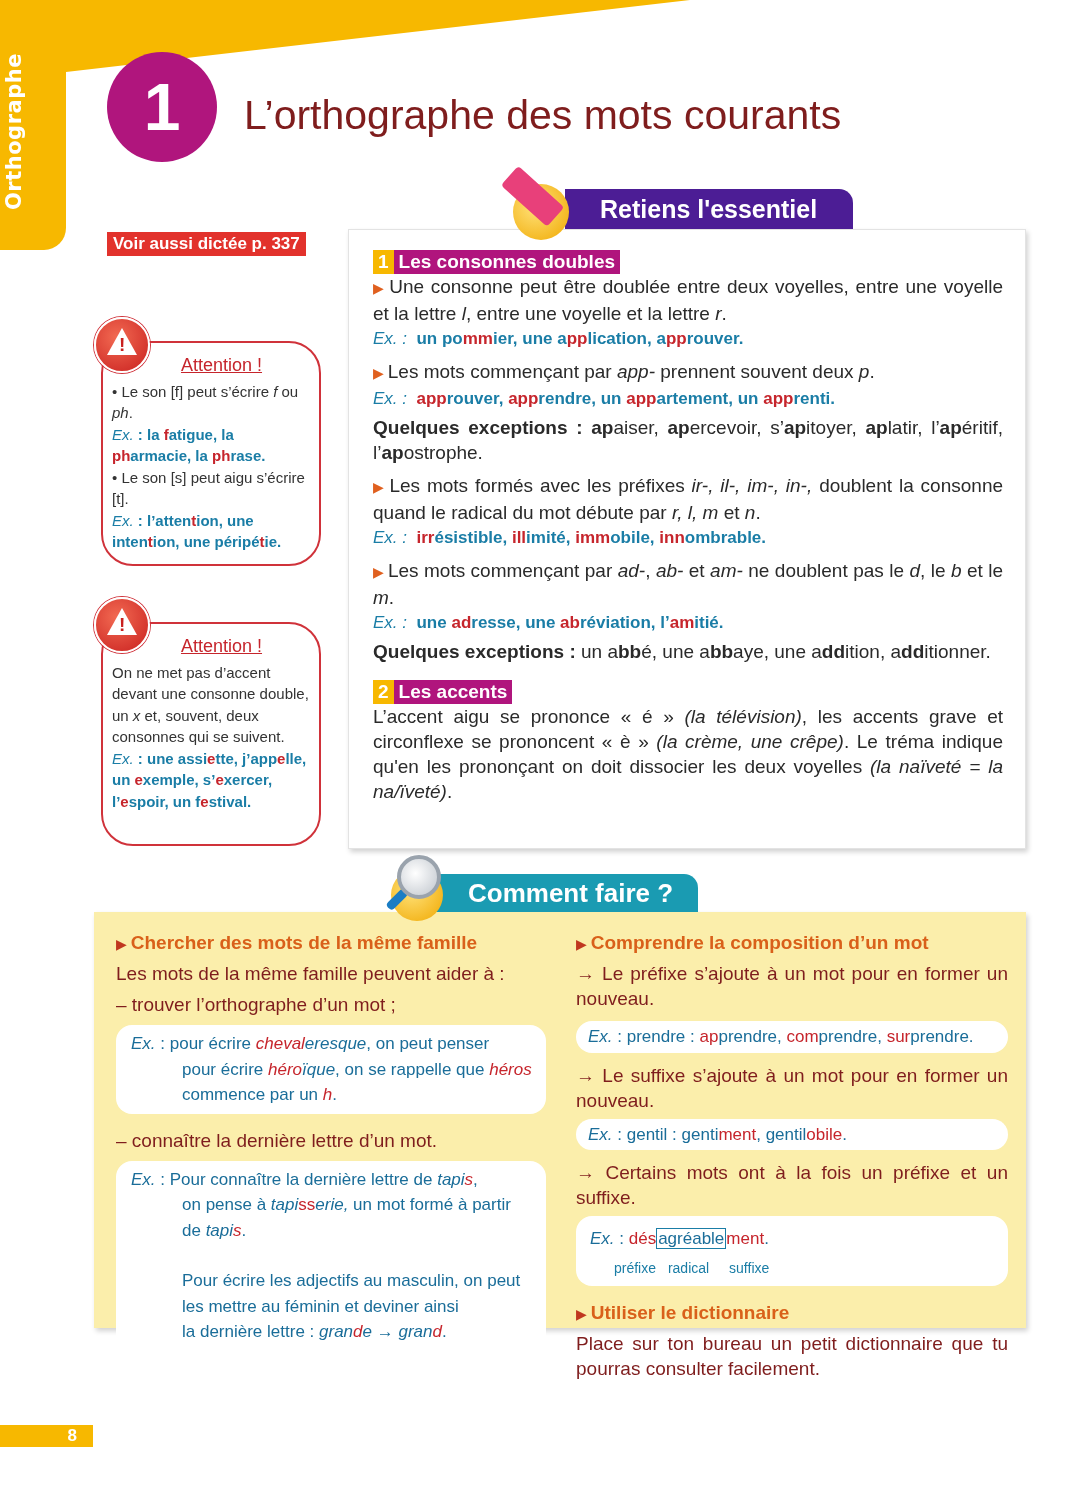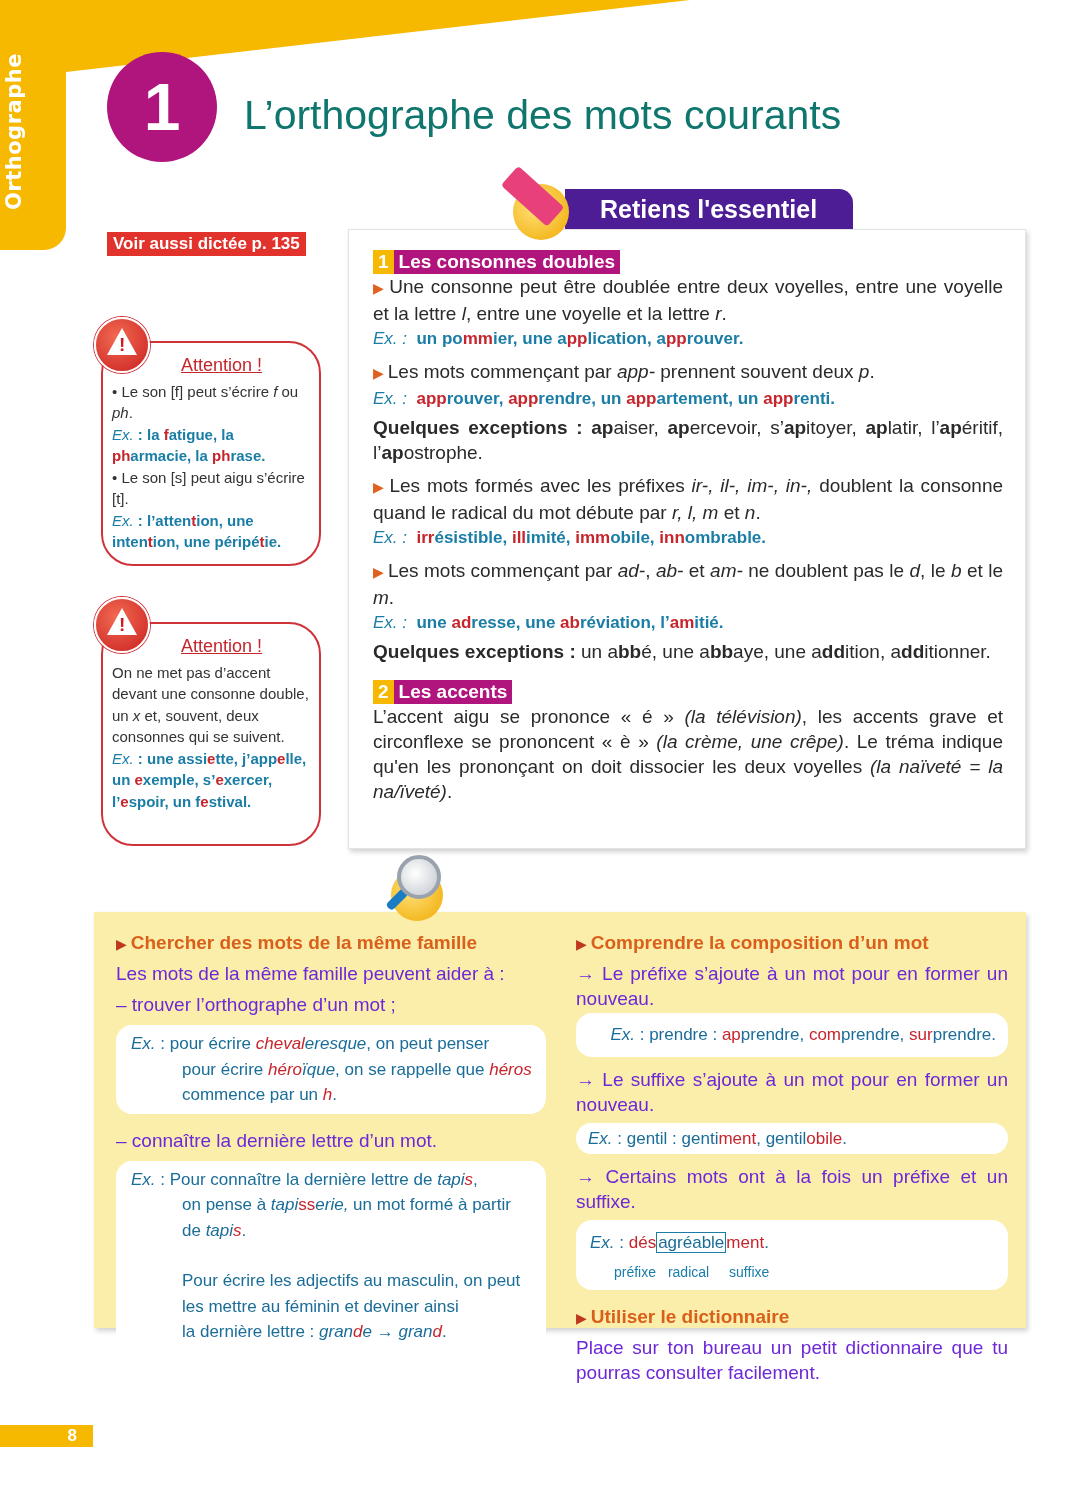--- a/index.html
+++ b/index.html
@@ -4,21 +4,21 @@
 <style>
   * { box-sizing: border-box; margin: 0; padding: 0; }
   body { width: 1083px; height: 1500px; background: #ffffff; position: relative; overflow: hidden;
          font-family: "Liberation Sans", "DejaVu Sans", sans-serif; color: #2a2a2a; }
   .topband { position: absolute; left: 0; top: 0; width: 1083px; height: 90px; }
   .sidetab { position: absolute; left: 0; top: 40px; width: 66px; height: 210px; background: #f7b800; border-radius: 0 0 22px 0; }
   .sidetab-label { position: absolute; left: 2px; top: 210px; transform: rotate(-90deg); transform-origin: 0 0; width: 150px;
                    color: #fff; font-weight: bold; font-size: 21px; letter-spacing: 0.5px; font-family: "DejaVu Sans", sans-serif; }
   .chapnum { position: absolute; left: 107px; top: 52px; width: 110px; height: 110px; border-radius: 50%; background: #b0157d;
              color: #fff; font-size: 66px; font-weight: bold; display: flex; align-items: center; justify-content: center; }
-  .title { position: absolute; left: 244px; top: 92px; font-size: 41px; color: #0f766e; }
+  .title { position: absolute; left: 244px; top: 92px; font-size: 41px; color: #7f1d1d; }
   .voir { position: absolute; left: 107px; top: 232px; background: #e2322c; color: #fff; font-weight: bold; font-size: 17px; padding: 2px 6px; }
 
   .retiens-head { position: absolute; left: 505px; top: 170px; width: 360px; height: 62px; }
   .retiens-bar { position: absolute; left: 60px; top: 19px; width: 288px; height: 40px; background: #4c1d95; border-radius: 0 14px 0 0;
                  color: #fff; font-size: 25px; font-weight: bold; padding-left: 35px; line-height: 40px; }
   .marker-circle { position: absolute; left: 8px; top: 14px; width: 56px; height: 56px; border-radius: 50%; background: radial-gradient(circle at 40% 40%, #ffe27a, #f0a800); }
   .marker { position: absolute; left: 4px; top: 0; width: 62px; height: 26px; background: #e8407a; transform: rotate(42deg); transform-origin: 10px 10px; border-radius: 4px; }
 
   .essentiel { position: absolute; left: 348px; top: 229px; width: 678px; height: 620px; background: #fff; border: 1px solid #e3e3e3;
                box-shadow: 2px 3px 5px rgba(0,0,0,0.18); padding: 20px 22px 0 24px; }
@@ -45,39 +45,39 @@
   .mag-circle { position: absolute; left: 8px; top: 14px; width: 52px; height: 52px; border-radius: 50%; background: radial-gradient(circle at 40% 40%, #ffe27a, #f0a800); }
   .mag-lens { position: absolute; left: 14px; top: 0; width: 44px; height: 44px; border-radius: 50%; background: radial-gradient(circle at 40% 40%, #ffffff, #bfc5cc); border: 4px solid #9aa3ad; }
   .mag-handle { position: absolute; left: 2px; top: 40px; width: 24px; height: 9px; background: #1a7dc4; transform: rotate(-45deg); border-radius: 4px; }
 
   .comment { position: absolute; left: 94px; top: 912px; width: 932px; height: 416px; background: #fbeeab; box-shadow: 2px 3px 5px rgba(0,0,0,0.18); }
   .col { position: absolute; top: 18px; }
   .col-left { left: 22px; width: 430px; }
   .col-right { left: 482px; width: 432px; }
   .h-or { color: #d9601a; font-weight: bold; font-size: 19px; line-height: 26px; }
   .h-or .tri { color: #c0371f; }
-  .cp { font-size: 19px; line-height: 25px; color: #6d28d9; text-align: justify; }
+  .cp { font-size: 19px; line-height: 25px; color: #7f1d1d; text-align: justify; }
   .wbox { background: #fff; border-radius: 16px; color: #1a6d99; font-size: 17px; line-height: 25.5px; }
   .wbox .lbl { font-style: italic; }
   .ind { padding-left: 51px; }
 
   .pagenum { position: absolute; left: 0; top: 1425px; width: 93px; height: 22px; background: #f7b800; color: #fff; font-weight: bold; font-size: 17px; text-align: right; padding-right: 16px; line-height: 22px; }
 </style>
 </head>
 <body>
 
 <svg class="topband" viewBox="0 0 1083 90" preserveAspectRatio="none">
   <polygon points="0,0 690,0 66,72 0,78" fill="#f7b800"></polygon>
 </svg>
 <div class="sidetab"></div>
 <div class="sidetab-label">Orthographe</div>
 
 <div class="chapnum">1</div>
 <div class="title">L’orthographe des mots courants</div>
-<div class="voir">Voir aussi dictée p. 135</div>
+<div class="voir">Voir aussi dictée p. 337</div>
 
 <div class="attn" style="top:341px; height:225px;">
   <div class="attn-title">Attention !</div>
   <div>• <span>Le son [f] peut s’écrire</span> <i>f</i> <span>ou</span> <i>ph</i>.</div>
   <div class="blue bold"><i style="font-weight:normal">Ex.</i> : <span><span>la </span><span class="red">f</span><span>atigue, la </span><span class="red">ph</span><span>armacie, la </span><span class="red">ph</span><span>rase.</span></span></div>
   <div>• <span>Le son [s] peut aigu s’écrire [t].</span></div>
   <div class="blue bold"><i style="font-weight:normal">Ex.</i> : <span><span>l’atten</span><span class="red">t</span><span>ion, une inten</span><span class="red">t</span><span>ion, une péripé</span><span class="red">t</span><span>ie.</span></span></div>
 </div>
 <div class="attn-icon" style="left:94px; top:317px;">
     <div class="triangle"></div>
@@ -139,36 +139,37 @@
       <div class="ind"><span><span>de </span><span style="font-style: italic;">tapi</span><span class="red" style="font-style: italic;">s</span><span>.</span></span></div>
       <div class="ind" style="margin-top:25px"><span><span>Pour écrire les adjectifs au masculin, on peut</span></span></div>
       <div class="ind"><span><span>les mettre au féminin et deviner ainsi</span></span></div>
       <div class="ind"><span><span>la dernière lettre : </span><span style="font-style: italic;">gran</span><span class="red" style="font-style: italic;">d</span><span style="font-style: italic;">e</span><span> → </span><span style="font-style: italic;">gran</span><span class="red" style="font-style: italic;">d</span><span>.</span></span></div>
     </div>
   </div>
 
   <div class="col col-right">
     <div class="h-or"><span class="tri">▶</span><span>Comprendre la composition d’un mot</span></div>
     <div class="cp" style="margin-top:4px"><span>→</span> <span>Le préfixe s’ajoute à un mot pour en former un nouveau.</span></div>
-    <div class="wbox" style="margin-top:2px; padding:9px 12px;text-align:right;"><span class="lbl">Ex.</span><span><span> : prendre : </span><span class="red">ap</span><span>prendre, </span><span class="red">com</span><span>prendre, </span><span class="red">sur</span><span>prendre.</span></span></div>
+    <div class="wbox" style="margin-top:10px; padding:3px 12px;"><span class="lbl">Ex.</span><span><span> : prendre : </span><span class="red">ap</span><span>prendre, </span><span class="red">com</span><span>prendre, </span><span class="red">sur</span><span>prendre.</span></span></div>
     <div class="cp" style="margin-top:10px"><span>→</span> <span>Le suffixe s’ajoute à un mot pour en former un nouveau.</span></div>
     <div class="wbox" style="margin-top:6px; padding:3px 12px;"><span class="lbl">Ex.</span><span><span> : gentil : genti</span><span class="red">ment</span><span>, gentil</span><span class="red">obile</span><span>.</span></span></div>
     <div class="cp" style="margin-top:10px"><span>→</span> <span>Certains mots ont à la fois un préfixe et un suffixe.</span></div>
     <div class="wbox" style="margin-top:6px; padding:10px 14px 4px; height:70px; position:relative;">
       <div><span class="lbl">Ex.</span> : <span class="red">dés</span><span style="border:1px solid #1a7da6; padding:0 1px;">agréable</span><span class="red">ment</span>.</div>
       <div style="position:absolute; top:40px; left:38px; font-size:14px; color:#1a7da6;">
         <span>préfixe</span>
         <span style="margin-left:8px">radical</span>
         <span style="margin-left:16px">suffixe</span>
       </div>
     </div>
     <div class="h-or" style="margin-top:14px"><span class="tri">▶</span><span>Utiliser le dictionnaire</span></div>
     <div class="cp" style="margin-top:4px">Place sur ton bureau un petit dictionnaire que tu pourras consulter facilement.</div>
   </div>
 </div>
 
 <div class="comment-head">
+  <div class="comment-bar">Comment faire ?</div>
   <div class="mag-circle"></div>
   <div class="mag-handle"></div>
   <div class="mag-lens"></div>
 </div>
 
 <div class="pagenum">8</div>
 
 </body></html>

